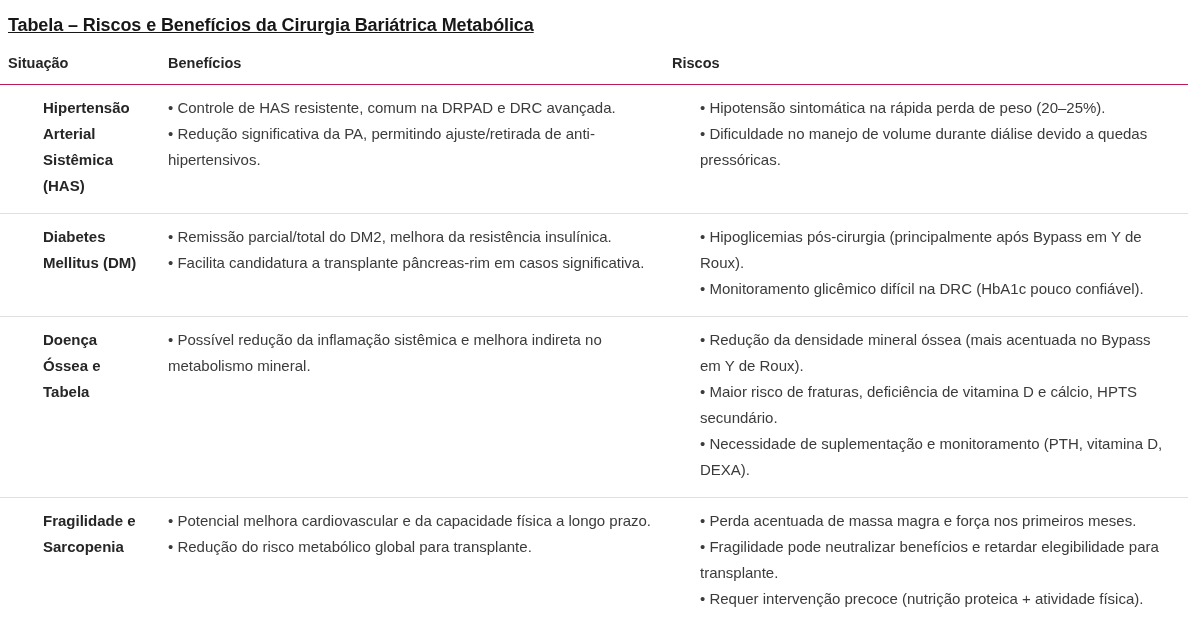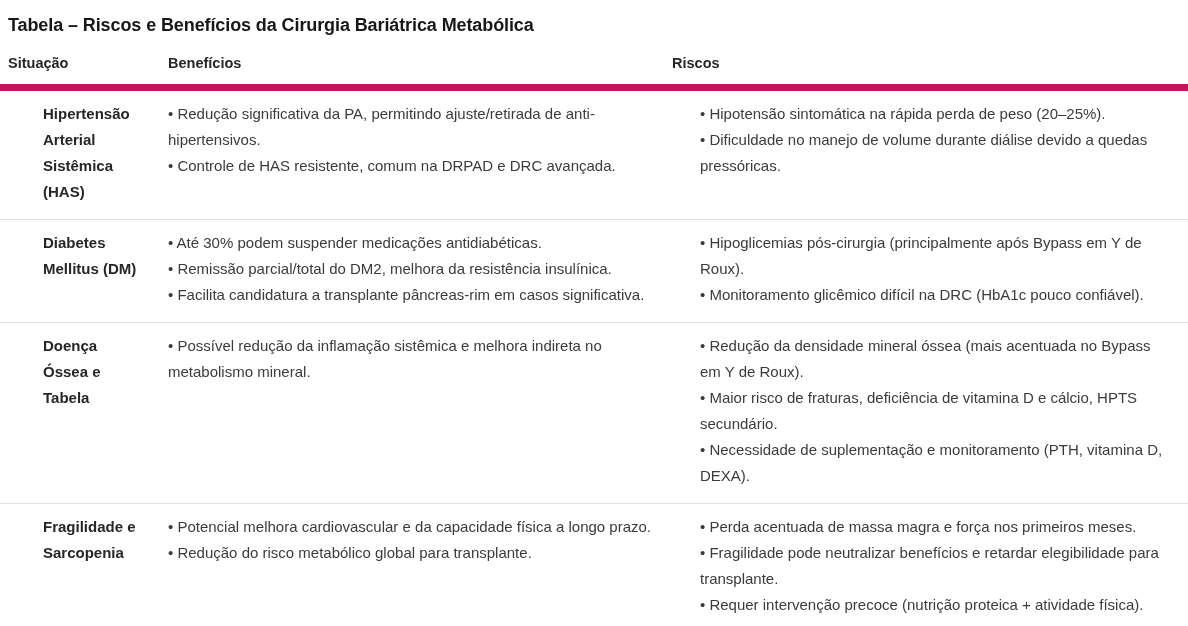--- a/index.html
+++ b/index.html
@@ -13,31 +13,32 @@
   .page { width: 1188px; min-height: 626px; background: #ffffff; }
 
   .title {
     font-size: 18px;
     font-weight: 700;
     color: #171717;
     margin: 0;
     padding: 13px 1px 0 8px;
     line-height: 24px;
     letter-spacing: -0.1px;
+    text-decoration: underline;
   }
 
   .grid {
     display: grid;
     grid-template-columns: 160px 504px 1fr;
   }
 
   .thead {
     margin-top: 17px;
     padding: 0 8px 11px 8px;
-    border-bottom: 7px solid #be185d;
+    border-bottom: 1px solid #be185d;
     font-size: 14.5px;
     font-weight: 600;
     color: #262626;
     line-height: 19px;
   }
 
   .row {
     padding: 10px 8px 14px 8px;
     border-bottom: 1px solid #e0e0e0;
     font-size: 15px;
@@ -67,33 +68,32 @@
 
     <div class="grid thead">
       <div>Situação</div>
       <div>Benefícios</div>
       <div>Riscos</div>
     </div>
 
     <div class="grid row">
       <div class="cell-situation">Hipertensão Arterial Sistêmica (HAS)</div>
       <div class="cell-benefits">
+        <span class="bullet-item">• Controle de HAS resistente, comum na DRPAD e DRC avançada.</span>
         <span class="bullet-item">• Redução significativa da PA, permitindo ajuste/retirada de anti-hipertensivos.</span>
-        <span class="bullet-item">• Controle de HAS resistente, comum na DRPAD e DRC avançada.</span>
       </div>
       <div class="cell-risks">
         <span class="bullet-item">• Hipotensão sintomática na rápida perda de peso (20–25%).</span>
         <span class="bullet-item">• Dificuldade no manejo de volume durante diálise devido a quedas pressóricas.</span>
       </div>
     </div>
 
     <div class="grid row">
       <div class="cell-situation">Diabetes Mellitus (DM)</div>
       <div class="cell-benefits">
-        <span class="bullet-item">• Até 30% podem suspender medicações antidiabéticas.</span>
         <span class="bullet-item">• Remissão parcial/total do DM2, melhora da resistência insulínica.</span>
         <span class="bullet-item">• Facilita candidatura a transplante pâncreas-rim em casos significativa.</span>
       </div>
       <div class="cell-risks">
         <span class="bullet-item">• Hipoglicemias pós-cirurgia (principalmente após Bypass em Y de Roux).</span>
         <span class="bullet-item">• Monitoramento glicêmico difícil na DRC (HbA1c pouco confiável).</span>
       </div>
     </div>
 
     <div class="grid row">

